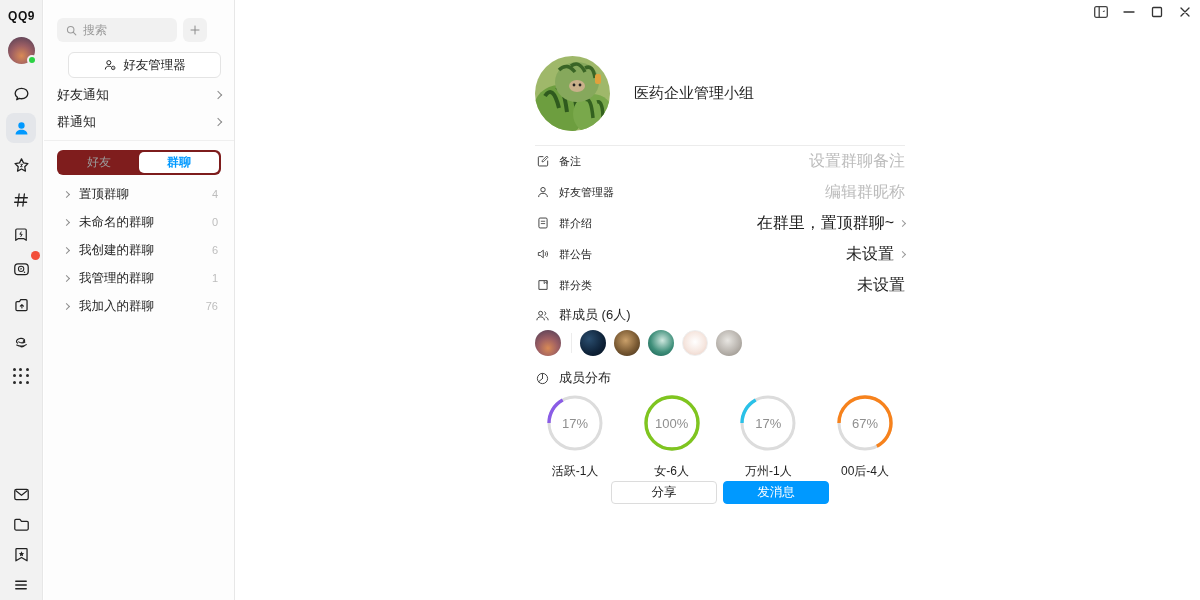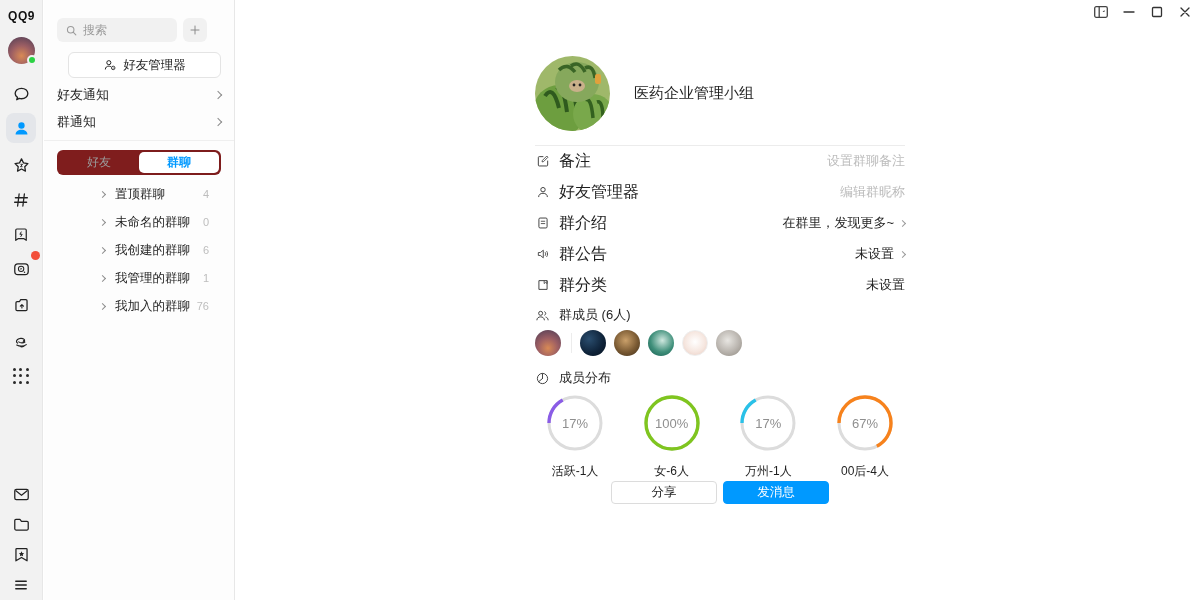--- a/index.html
+++ b/index.html
@@ -26,37 +26,37 @@
   .plus-btn { width:24px; height:24px; background:#f1f1f1; border-radius:6px; display:flex; align-items:center; justify-content:center; }
   .fm-btn { position:absolute; top:52px; left:24px; right:13px; height:26px; background:#fff; border:1px solid #e4e4e4; border-radius:6px;
     display:flex; align-items:center; justify-content:center; gap:6px; font-size:12.5px; color:#1f1f1f; }
   .notice-row { position:absolute; left:13px; right:13px; height:26px; display:flex; align-items:center; justify-content:space-between; font-size:13px; }
   .chev { width:6px; height:6px; border-top:1.5px solid #8a8a8a; border-right:1.5px solid #8a8a8a; transform:rotate(45deg); flex:0 0 auto; }
   .chev.sm { width:5px; height:5px; border-color:#9a9a9a; }
   .side-div { position:absolute; left:0; right:0; top:140px; height:1px; background:#efefef; }
   .tabbar { position:absolute; top:150px; left:13px; right:13px; height:25px; background:#7f1d1d; border-radius:6px; display:flex; padding:2px; }
   .tabbar .tab { flex:1; display:flex; align-items:center; justify-content:center; font-size:12px; color:#9a9a9a; border-radius:5px; }
   .tabbar .tab.active { background:#fff; color:#09f; font-weight:bold; box-shadow:0 0 3px rgba(0,0,0,.06); }
-  .gtree { position:absolute; top:180px; left:0; right:9px;margin-left:36px; }
+  .gtree { position:absolute; top:180px; left:0; right:0; }
   .gtree .grow { height:28px; display:flex; align-items:center; padding:0 16px 0 20px; font-size:12.5px; }
   .gtree .grow .lbl { margin-left:10px; flex:1; }
   .gtree .grow .cnt { color:#bdbdbd; font-size:11px; }
   .chev-r { width:5px; height:5px; border-top:1.5px solid #8d8d8d; border-right:1.5px solid #8d8d8d; transform:rotate(45deg); }
 
   
   .main { position:absolute; left:236px; top:0; right:0; height:461px; background:#fff; }
   .content { position:absolute; left:299px; top:0; width:370px; }
   .gheader { position:absolute; top:56px; left:0; display:flex; align-items:center; gap:24px; }
   .gavatar { width:75px; height:75px; border-radius:50%; overflow:hidden; flex:0 0 auto; }
   .gname { font-size:15px; color:#1f1f1f; }
   .hdiv { position:absolute; top:145px; left:0; width:370px; height:1px; background:#ececec; }
   .irow { position:absolute; left:0; width:370px; height:22px; display:flex; align-items:center; }
   .irow .ric { width:15px; height:15px; margin-right:9px; display:flex; align-items:center; justify-content:center; }
-  .irow .rlabel { font-size:16px; color:#1f1f1f; flex:1; }
-  .irow .rvalue { font-size:13px; color:#1f1f1f; }
+  .irow .rlabel { font-size:11px; color:#1f1f1f; flex:1; }
+  .irow .rvalue { font-size:16px; color:#1f1f1f; }
   .irow .rvalue.muted { color:#bcbcbc; }
   .irow .chev.sm { margin-left:6px; }
   .sec-label { display:flex; align-items:center; font-size:13px; color:#1f1f1f; }
   .sec-label .ric { width:15px; height:15px; margin-right:9px; display:flex; align-items:center; justify-content:center; }
   .mavatars { position:absolute; top:330px; left:0; display:flex; align-items:center; }
   .mav { width:26px; height:26px; border-radius:50%; flex:0 0 auto; margin-right:8px; }
   .mav-sep { width:1px; height:20px; background:#ececec; margin:0 8px 0 2px; }
   .av1 { background:radial-gradient(circle at 50% 70%, #d98a55 0%, #9c5e63 45%, #4a3b55 100%); }
   .av2 { background:radial-gradient(circle at 35% 35%, #2a4d6e 0%, #0e2238 60%, #071320 100%); }
   .av3 { background:radial-gradient(circle at 45% 40%, #caa06a 0%, #7a5a33 55%, #3d2d18 100%); }
@@ -308,21 +308,21 @@
     </div>
 
     <div class="irow" style="top:212px">
       <span class="ric">
           <svg width="14" height="14" viewBox="0 0 24 24">
             <rect x="5" y="3.5" width="14" height="17" rx="2" fill="none" stroke="#444" stroke-width="1.7"></rect>
             <path d="M9 9h6M9 13h6" stroke="#444" stroke-width="1.5" stroke-linecap="round"></path>
           </svg>
         </span>
       <span class="rlabel">群介绍</span>
-      <span class="rvalue">在群里，发现更多~</span>
+      <span class="rvalue">在群里，置顶群聊~</span>
       <span class="chev sm"></span>
     </div>
 
     <div class="irow" style="top:243px">
       <span class="ric">
           <svg width="14" height="14" viewBox="0 0 24 24">
             <path d="M4 9.5v5h3.5l5 4v-13l-5 4z" fill="none" stroke="#444" stroke-width="1.6" stroke-linejoin="round"></path>
             <path d="M16 9.5c1 1.3 1 3.7 0 5M18.5 7.5c2 2.5 2 6.5 0 9" fill="none" stroke="#444" stroke-width="1.5" stroke-linecap="round"></path>
           </svg>
         </span>

